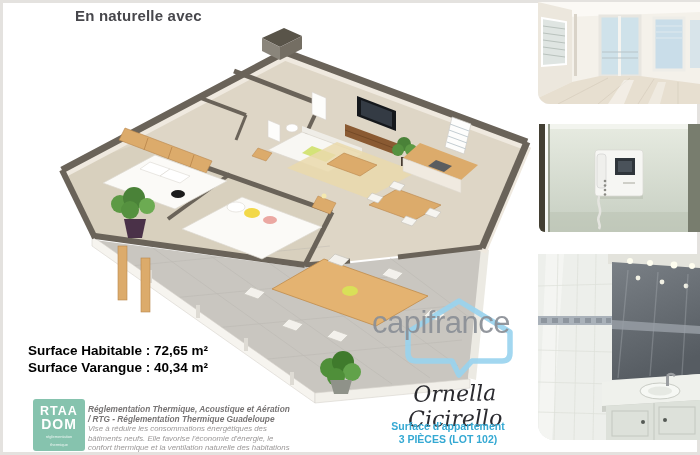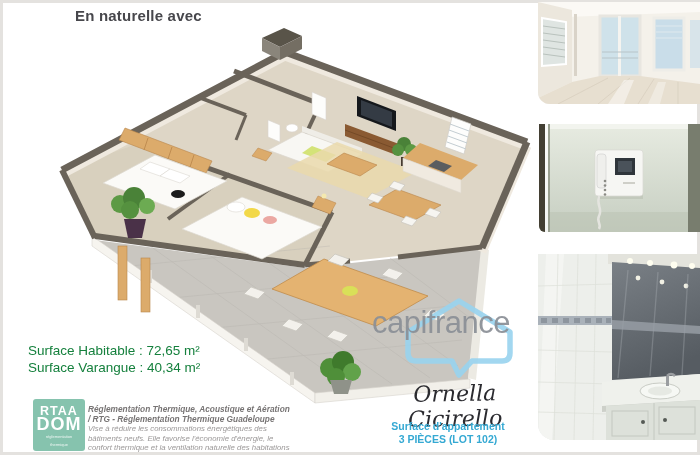--- a/index.html
+++ b/index.html
@@ -6,27 +6,27 @@
   .canvas{
     position:relative;width:700px;height:455px;background:#ffffff;overflow:hidden;
     font-family:"Liberation Sans",sans-serif;
     box-shadow:inset 0 0 0 3px #e4e2df;
   }
   .abs{position:absolute;}
   
   .hdr1{left:75px;top:7px;font-size:15px;font-weight:700;color:#47474c;letter-spacing:.2px;}
   .hdr2{left:66px;top:26px;font-size:21px;font-weight:800;color:#2fa9cf;letter-spacing:.6px;}
   
-  .surfaces{left:28px;top:342px;font-size:13.5px;font-weight:400;color:#15803d;line-height:17px;}
+  .surfaces{left:28px;top:342px;font-size:13.5px;font-weight:700;color:#000000;line-height:17px;}
   
   .badge{left:33px;top:399px;width:52px;height:52px;background:#86c3ae;border-radius:3px;
          display:flex;flex-direction:column;align-items:center;justify-content:flex-start;
          color:#ffffff;text-align:center;}
   .badge .b1{font-size:12.5px;font-weight:700;letter-spacing:1px;margin-top:6px;line-height:13px;}
-  .badge .b2{font-size:18px;font-weight:700;letter-spacing:1px;line-height:13px;}
+  .badge .b2{font-size:14px;font-weight:700;letter-spacing:1px;line-height:13px;}
   .badge .bs{font-size:4px;line-height:5px;color:rgba(255,255,255,.85);margin-top:3px;}
   
   .reg{left:88px;top:404px;width:236px;font-style:italic;}
   .reg .rb{font-size:8.3px;font-weight:700;color:#777474;line-height:10px;}
   .reg .rr{font-size:7.8px;color:#9b9898;line-height:9.5px;}
   
   .signature{left:370px;top:381px;width:170px;text-align:center;
              font-family:"DejaVu Serif",serif;font-style:italic;font-size:22px;color:#2b2b30;
              transform:rotate(-1deg);}
   .caption{left:380px;top:420px;width:136px;text-align:center;

